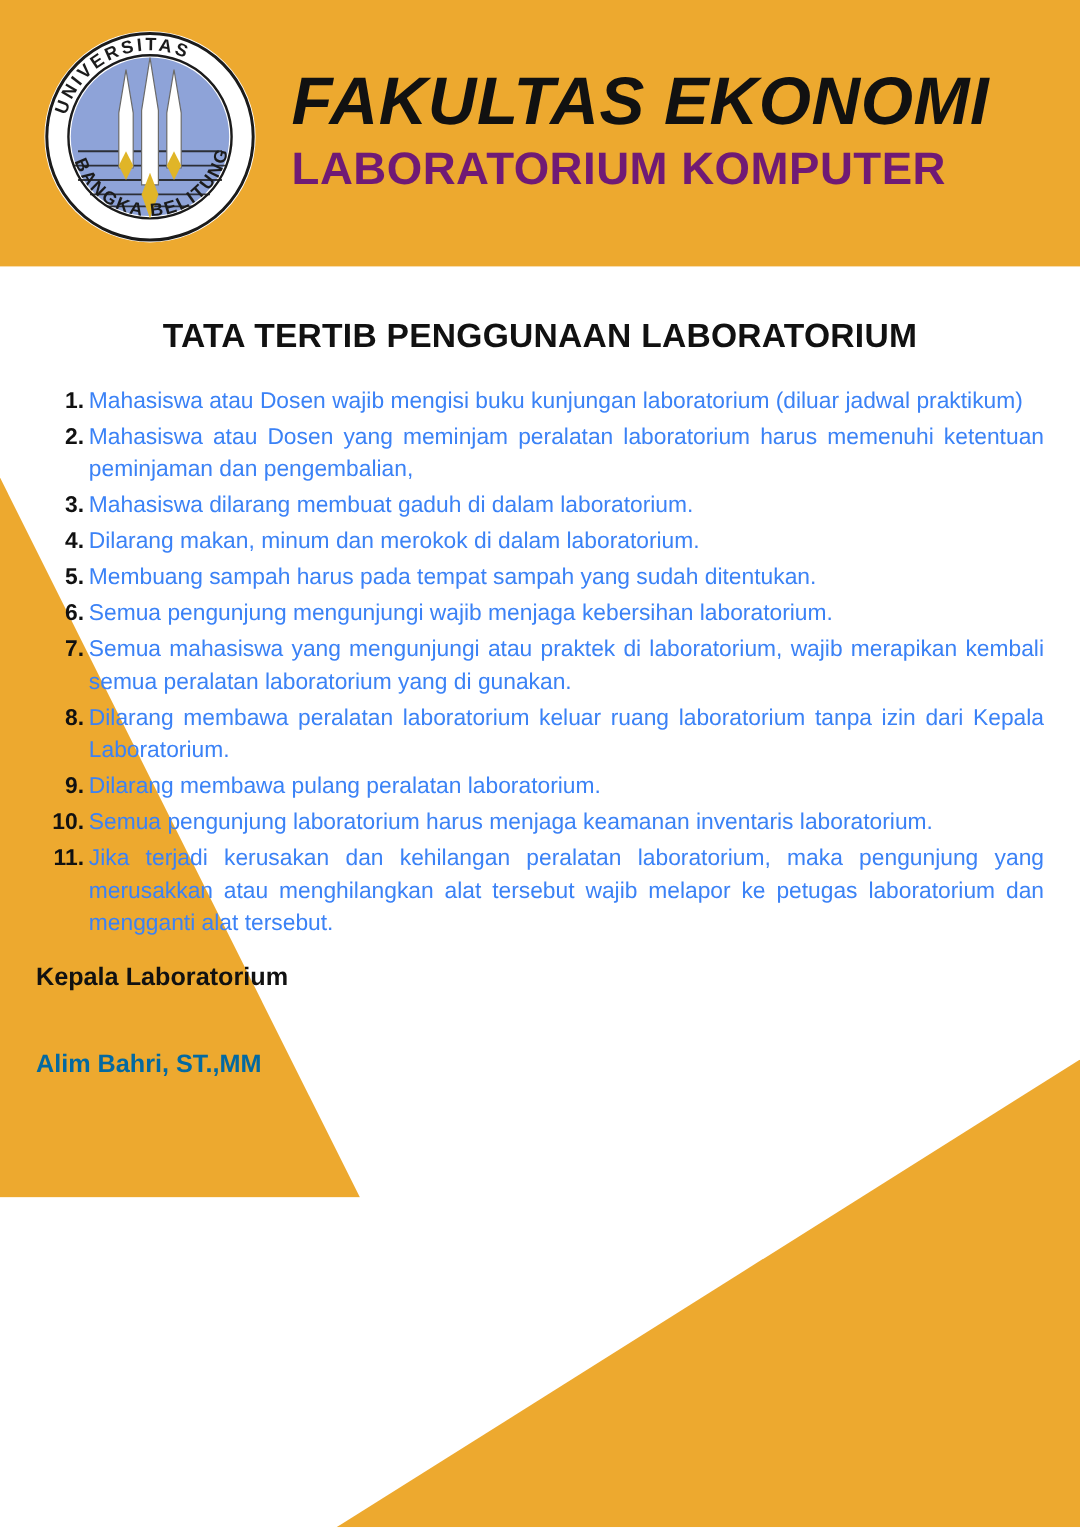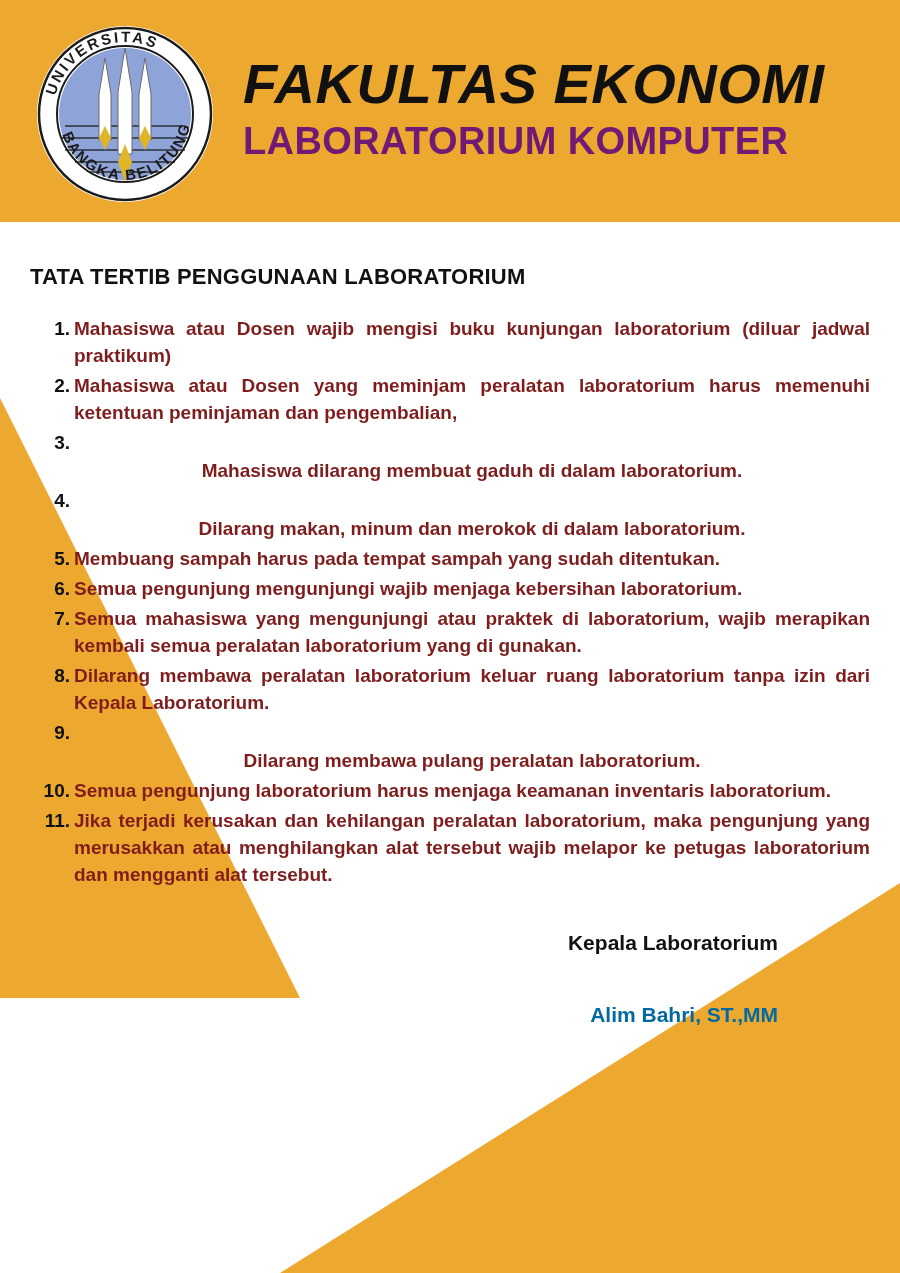--- a/index.html
+++ b/index.html
@@ -92,21 +92,22 @@
     z-index: 0;
   }
 
   
   .content {
     position: relative;
     z-index: 2;
     padding: 0 30px;
   }
   .doc-title {
-    font-size: 22px;
+    text-align: center;
+    font-size: 28px;
     font-weight: bold;
     color: #111111;
     margin-top: 42px;
     margin-bottom: 26px;
     letter-spacing: 0.2px;
   }
 
   ol.rules {
     list-style: none;
     margin: 0;
@@ -123,39 +124,37 @@
     text-align: right;
     font-size: 19px;
     font-weight: bold;
     color: #111111;
     line-height: 1.42;
     padding-right: 2px;
   }
   .rule-text {
     flex: 1;
     font-size: 19px;
-    font-weight: bold;
-    color: #7f1d1d;
+    font-weight: normal;
+    color: #3b82f6;
     line-height: 1.42;
     text-align: justify;
     text-justify: inter-word;
     padding-left: 2px;
   }
   .rule-text.nojustify {
-    text-align: center;
-    margin-top: 28px;
+    text-align: left;
   }
 
   
   .signature {
     position: relative;
     z-index: 2;
-    margin-top: 43px;
+    margin-top: 19px;
     padding-right: 92px;
-    text-align: right;
   }
   .sig-role {
     font-size: 21px;
     font-weight: bold;
     color: #111111;
     margin-bottom: 48px;
   }
   .sig-name {
     font-size: 21px;
     font-weight: bold;

